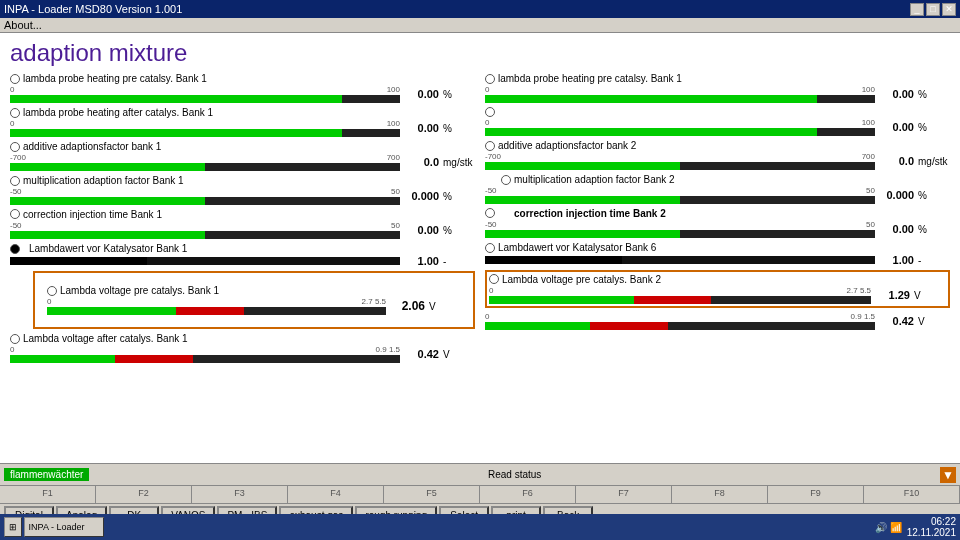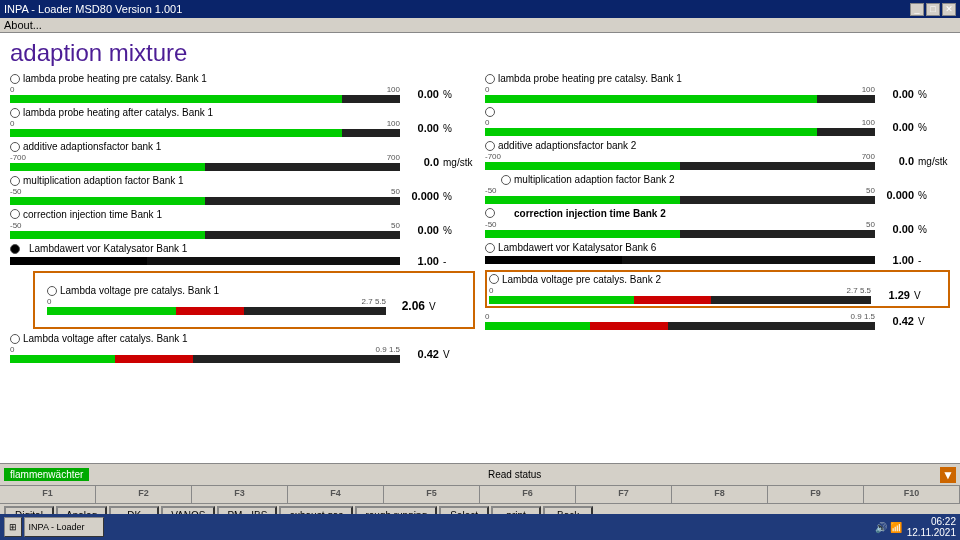--- a/index.html
+++ b/index.html
@@ -111,21 +111,20 @@
       border-top: 1px solid #888;
       height: 18px;
     }
     .fn-key {
       flex: 1;
       text-align: center;
       font-size: 9px;
       border-right: 1px solid #888;
       padding: 2px 16px;
       color: #555;
-      font-weight: bold;
     }
     .btn-bar {
       background: #d4d0c8;
       display: flex;
       gap: 2px;
       padding: 2px 4px;
       border-top: 1px solid #888;
       height: 24px;
     }
     .btn {

